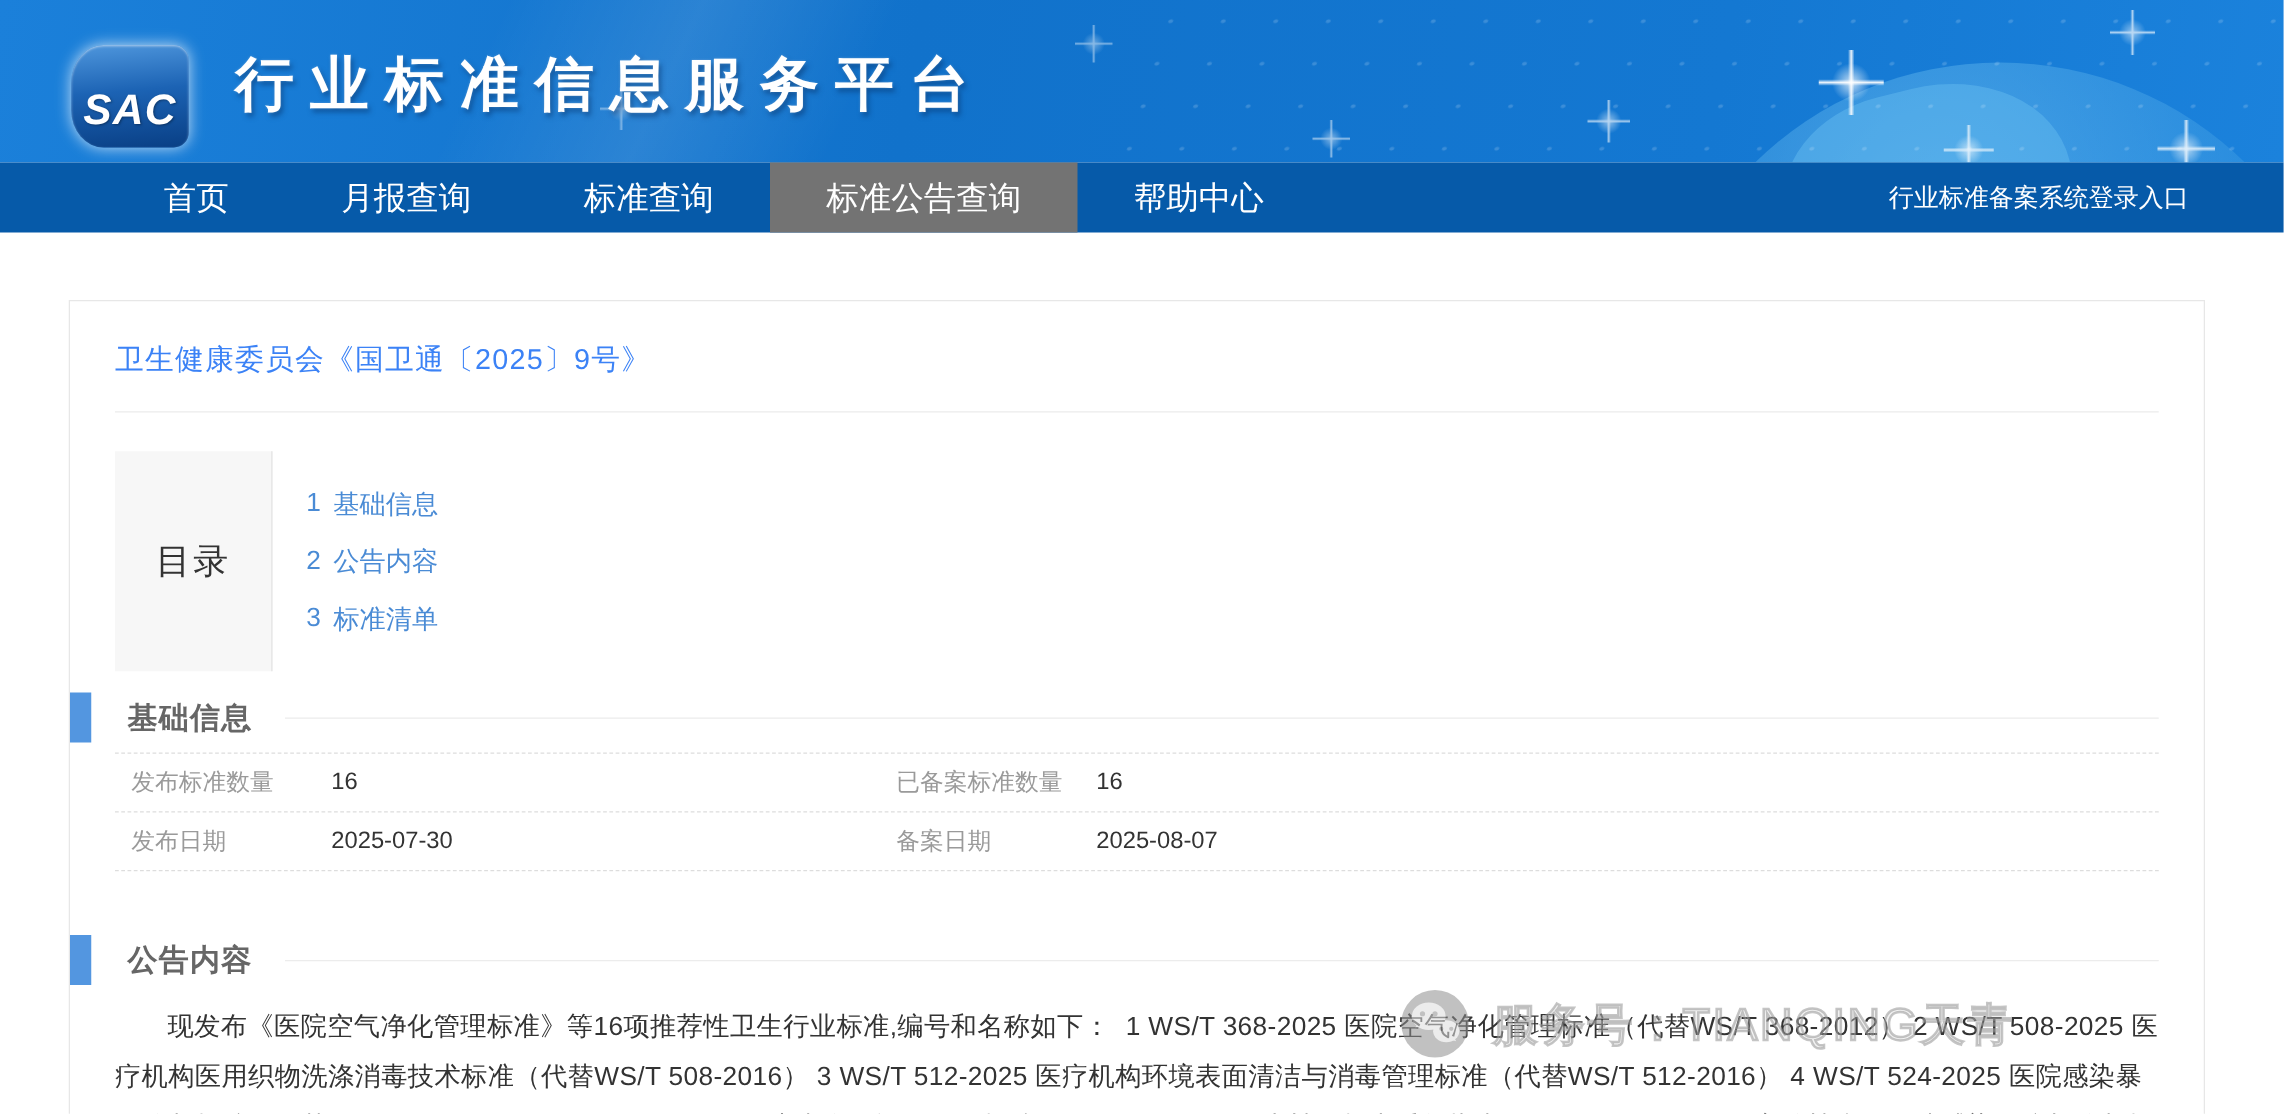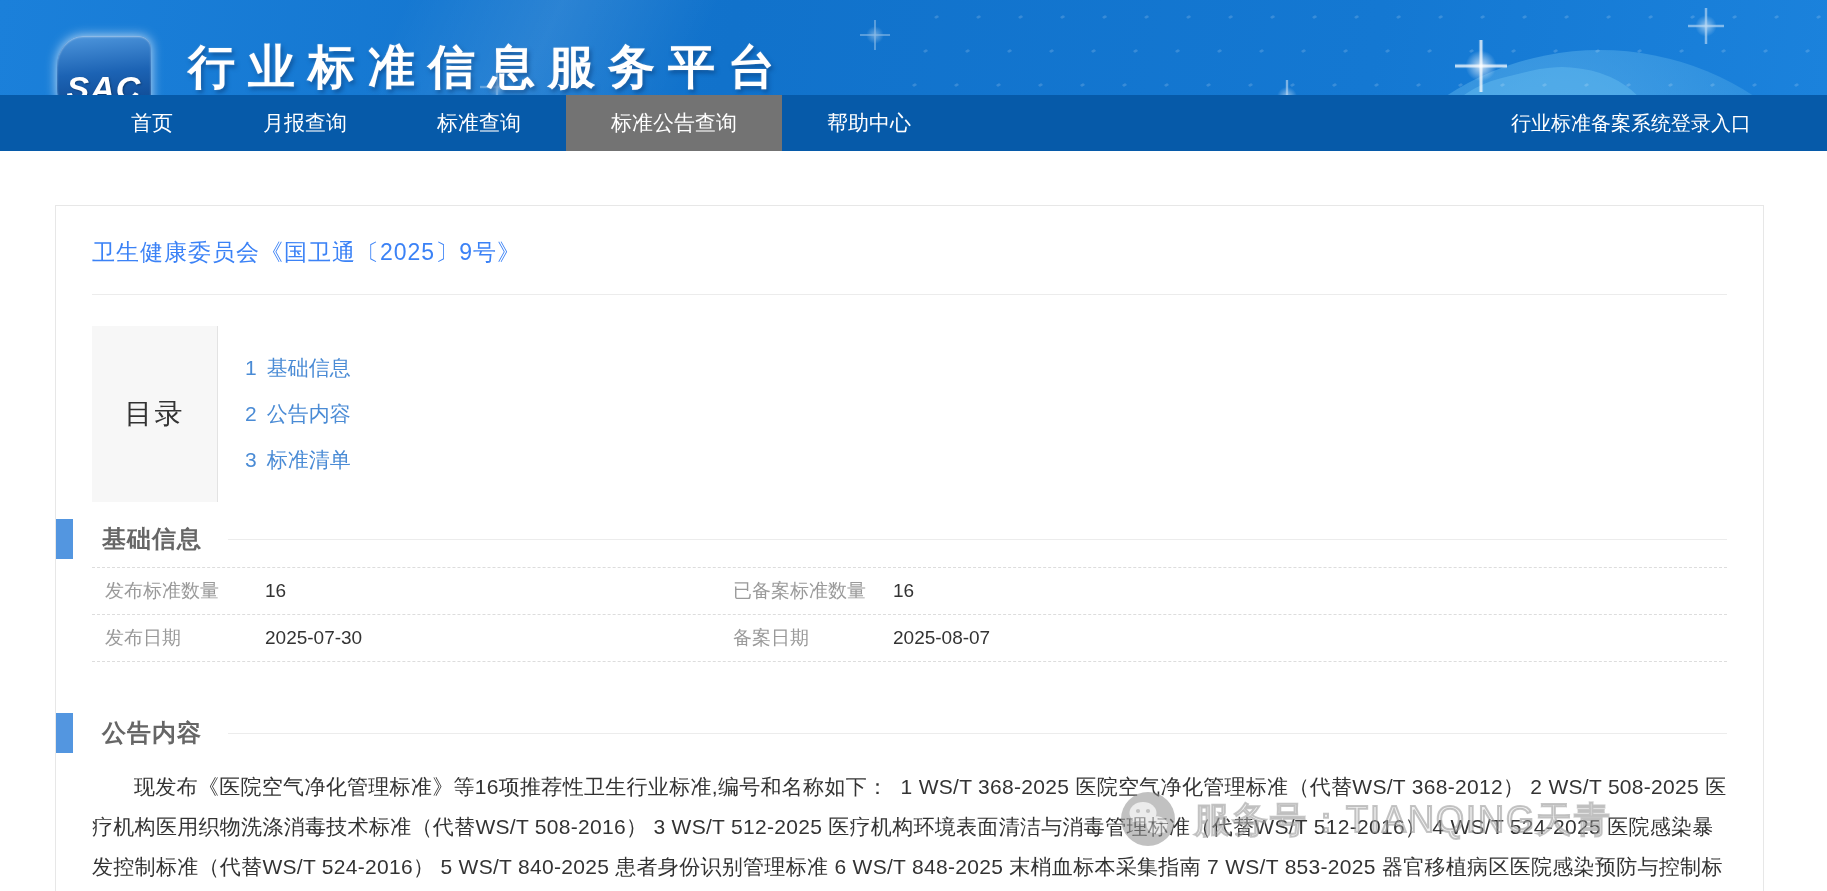--- a/index.html
+++ b/index.html
@@ -1,20 +1,20 @@
 <!DOCTYPE html>
 <html><head>
 <meta charset="utf-8">
 <style>
   * { margin:0; padding:0; box-sizing:border-box; }
   html,body { width:1827px; height:891px; overflow:hidden; background:#ffffff;
               font-family:"Liberation Sans","DejaVu Sans",sans-serif; }
 
   
-  .header { position:relative; height:95px;
+  .header { position:relative; height:130px;
             background:linear-gradient(100deg,#1b80da 0%,#1172cb 40%,#1478d2 75%,#1b82dc 100%);
             overflow:hidden; }
   .header .streak { position:absolute; left:120px; top:-20px; width:900px; height:180px;
             background:linear-gradient(115deg,transparent 30%,rgba(255,255,255,0.10) 46%,transparent 62%); }
   .header .globe { position:absolute; left:1320px; top:50px; width:560px; height:560px; border-radius:50%;
             background:radial-gradient(circle at 42% 22%, rgba(120,200,245,0.50) 0%, rgba(80,170,230,0.30) 45%, rgba(60,150,220,0.12) 65%, transparent 75%); }
   .header .globe-land { position:absolute; left:1430px; top:70px; width:230px; height:180px; border-radius:46% 54% 60% 40%;
             background:rgba(110,195,242,0.40); transform:rotate(-14deg); }
   .header .dots { position:absolute; left:900px; top:0; width:927px; height:130px; opacity:.30;
             background-image:radial-gradient(rgba(255,255,255,0.55) 1.5px, transparent 2.2px);
@@ -31,21 +31,21 @@
           display:flex; align-items:flex-end; justify-content:center; padding-bottom:10px; }
   .logo span { color:#fff; font-weight:bold; font-style:italic; font-size:34px; letter-spacing:1px;
           text-shadow:1px 1px 2px rgba(0,0,0,.35); }
   .site-title { position:absolute; left:188px; top:36px; color:#fff; font-size:47px; font-weight:bold;
           letter-spacing:13px; white-space:nowrap;
           text-shadow:2px 3px 4px rgba(5,50,105,0.5), 0 0 2px rgba(255,255,255,.3); }
 
   
   .navbar { position:relative; height:56px; background:#065aa9; display:flex; align-items:stretch;
             padding-left:86px; }
-  .nav-item { display:flex; align-items:center; padding:0 45px; color:#fff; font-size:21px;
+  .nav-item { display:flex; align-items:center; padding:0 45px; color:#fff; font-size:26px;
             cursor:pointer; white-space:nowrap; }
   .nav-item.active { background:#737373; }
   .nav-right { position:absolute; right:76px; top:0; height:56px; display:flex; align-items:center;
             color:#fff; font-size:20px; cursor:pointer; }
 
   
   .card { position:relative; margin:54px 0 0 55px; width:1709px; height:760px;
           background:#fff; border:1px solid #e7e7e7; padding:0 36px; }
   .doc-title { margin-top:31px; font-size:23px; color:#3b82f6; letter-spacing:1px; }
   .title-divider { height:1px; background:#ececec; margin-top:26px; }
@@ -59,21 +59,21 @@
               padding:9px 0; }
   .toc-link .num { margin-right:10px; }
 
   .section-header { display:flex; align-items:center; margin-left:-36px; height:40px; }
   .section-bar { width:17px; height:40px; background:#5396e0; }
   .section-title { margin-left:29px; font-size:24px; font-weight:bold; color:#666; letter-spacing:1px; }
   .section-line { flex:1; height:1px; background:#ececec; margin-left:26px; }
 
   .sec-basic { margin-top:17px; }
   .fields { margin-top:8px; border-top:1px dashed #ddd; }
-  .f-row { display:flex; border-bottom:1px dashed #ddd;gap:16px; }
+  .f-row { display:flex; border-bottom:1px dashed #ddd; }
   .f-cell { display:flex; align-items:center; padding:10px 0 10px 13px; }
   .f-cell.left { width:612px; }
   .f-cell.right { flex:1; }
   .f-label { width:160px; color:#9a9a9a; font-size:19px; }
   .f-value { color:#333; font-size:19px; }
 
   .sec-announce { margin-top:51px; }
   .announce-body { margin-top:14px; font-size:21px; color:#333; line-height:40px;
                    text-indent:42px; white-space:pre-wrap; word-break:break-all; letter-spacing:0.3px; }
 

